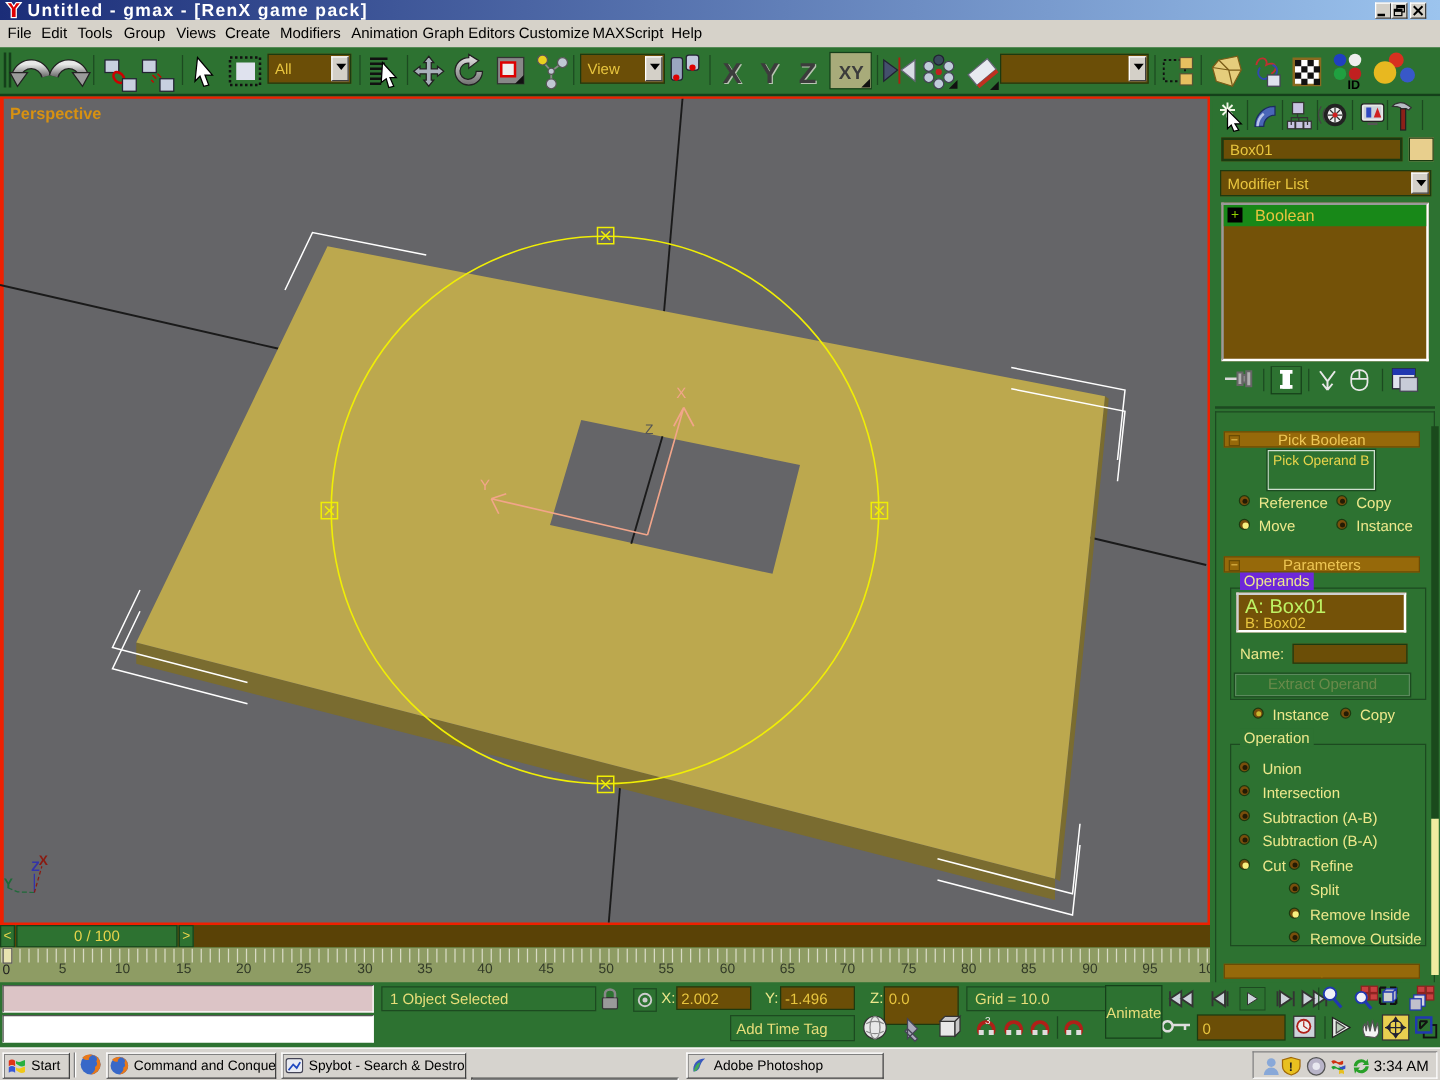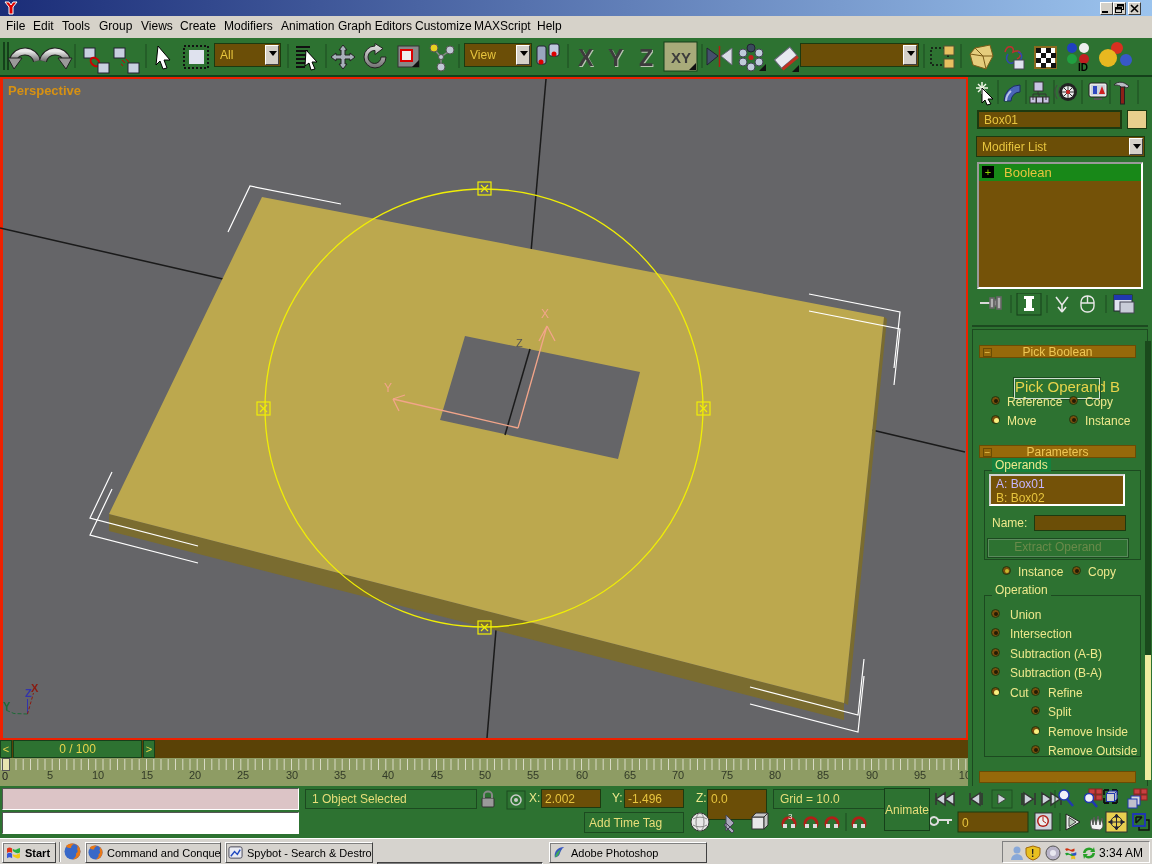--- a/index.html
+++ b/index.html
@@ -48,20 +48,21 @@
 border-color:#fff #404040 #404040 #fff;box-shadow:1px 1px 0 #808080 inset;
 font-size:11px;color:#000;display:flex;align-items:center;white-space:nowrap;overflow:hidden;}
 .tkb svg{flex-shrink:0;}
 .tkb.act{background:#f2f1ec;border-color:#404040 #fff #fff #404040;margin-top:20px;}
 </style></head>
 <body>
 <div id="title">
  <svg class="abs" style="left:4px;top:1px" width="14" height="14" viewBox="0 0 14 14">
   <path d="M1,1 L5,1 L7,4 L9,1 L13,1 L9,6 L9,13 L5,13 L5,6 Z" fill="#e00000" stroke="#fff" stroke-width="1"></path>
  </svg>
+ <span class="txt">Untitled - gmax - [RenX game pack]</span>
  <div class="tbtn" style="left:1100px"><svg width="11" height="11" viewBox="0 0 11 11">
         <rect x="1" y="8" width="6" height="2" fill="#000"></rect>
       </svg></div>
  <div class="tbtn" style="left:1113px"><svg width="11" height="11" viewBox="0 0 11 11">
         <rect x="3.5" y="1.5" width="6" height="5" fill="none" stroke="#000"></rect>
         <rect x="3.5" y="1.5" width="6" height="2" fill="#000"></rect>
         <rect x="1.5" y="4.5" width="6" height="5" fill="#d4d0c8" stroke="#000"></rect>
         <rect x="1.5" y="4.5" width="6" height="2" fill="#000"></rect>
       </svg></div>
  <div class="tbtn" style="left:1128px"><svg width="11" height="11" viewBox="0 0 11 11">
@@ -384,37 +385,37 @@
   <rect x="152" y="9" width="14" height="11" fill="#c8ccd8" stroke="#445"></rect>
  </svg>
  <div class="abs" style="left:4px;top:248px;width:176px;height:2px;background:#1c4a20"></div>
 
  <div class="abs" style="left:4px;top:252px;width:176px;height:457px;border:1px solid #1c4a20;border-bottom:none">
  </div>
  <div class="rhead" style="left:11px;top:268px">
       <i>−</i>
       <span>Pick Boolean</span>
     </div>
- <div class="gbtn" style="left:46px;top:301px;width:86px;height:21px;font-size:15px;white-space:nowrap;line-height:16px">Pick Operand B</div>
+ <div class="gbtn" style="left:46px;top:283px;width:86px;height:32px;font-size:11px;white-space:nowrap;line-height:16px">Pick Operand B</div>
  <div class="radio" style="left:23px;top:319px"></div>
     <span class="ylab" style="left:39px;top:318px">Reference</span>
  <div class="radio" style="left:101px;top:319px"></div>
     <span class="ylab" style="left:117px;top:318px">Copy</span>
  <div class="radio sel" style="left:23px;top:338px"></div>
     <span class="ylab" style="left:39px;top:337px">Move</span>
  <div class="radio" style="left:101px;top:338px"></div>
     <span class="ylab" style="left:117px;top:337px">Instance</span>
  <div class="rhead" style="left:11px;top:368px">
       <i>−</i>
       <span>Parameters</span>
     </div>
  <div class="group" style="left:16px;top:393px;width:157px;height:90px"></div>
- <span class="ylab" style="left:24px;top:381px;background:#15803d;padding:0 3px">Operands</span>
+ <span class="ylab" style="left:24px;top:381px;background:#6d28d9;padding:0 3px">Operands</span>
  <div class="abs" style="left:21px;top:397px;width:136px;height:32px;background:#745208;border:2px solid;border-color:#cfcfcf #fff #fff #cfcfcf">
-  <span style="position:absolute;left:5px;top:1px;color:#c4b5fd;font-size:12px">A: Box01</span>
+  <span style="position:absolute;left:5px;top:1px;color:#bef264;font-size:16px">A: Box01</span>
   <span style="position:absolute;left:5px;top:15px;color:#e8c53e;font-size:12px">B: Box02</span>
  </div>
  <span class="ylab" style="left:24px;top:439px">Name:</span>
  <div class="olfield" style="left:66px;top:438px;width:92px;height:16px"></div>
  <div class="gbtn dis" style="left:20px;top:462px;width:140px;height:18px">Extract Operand</div>
  <div class="radio selin" style="left:34px;top:489px"></div>
     <span class="ylab" style="left:50px;top:488px">Instance</span>
  <div class="radio" style="left:104px;top:489px"></div>
     <span class="ylab" style="left:120px;top:488px">Copy</span>
  <div class="group" style="left:16px;top:518px;width:157px;height:162px"></div>
@@ -729,21 +730,21 @@
         <path d="M186.5,3 l-2,3 4,0 z M186.5,19 l-2,-3 4,0 z M179,11 l3,-2 0,4 z M194,11 l-3,-2 0,4 z" fill="#223"></path>
       </g>
   <g transform="translate(202,2)">
         <rect x="7" y="7" width="10" height="10" fill="none" stroke="#111" stroke-width="1.5"></rect>
         <rect x="1" y="1" width="12" height="12" fill="#2d7231" stroke="#2038b0" stroke-width="2"></rect>
         <path d="M4,10 L10,4 M4,4 l6,0 m-6,0 l0,6" stroke="#111" stroke-width="1.5" fill="none"></path>
       </g>
  </svg>
 </div>
 <div id="taskbar">
- <div class="tkb" style="left:2px;width:54px;font-weight:bold">
+ <div class="tkb" style="left:2px;width:54px;font-weight:normal">
   <svg width="17" height="16" viewBox="0 0 16 16" style="margin:0 3px 0 2px">
    <path d="M1.5,3.6 q2.6,-2 5.1,0 l0,4.4 q-2.5,-2 -5.1,0 z" fill="#e03418"></path>
    <path d="M7.3,3.8 q2.4,1.7 4.9,0 l2.3,-0.8 0,4.3 q-2.4,1.8 -4.9,0.1 l-2.3,-1.4 z" fill="#28b040"></path>
    <path d="M1.5,8.8 q2.6,-2 5.1,0 l0,4.4 q-2.5,-2 -5.1,0 z" fill="#3858d8"></path>
    <path d="M7.3,9 q2.4,1.7 4.9,0 l2.3,-0.8 0,4.3 q-2.4,1.8 -4.9,0.1 l-2.3,-1.4 z" fill="#f0c818"></path>
   </svg>Start</div>
  <div class="abs" style="left:59px;top:3px;width:1px;height:20px;background:#808080"></div>
  <div class="abs" style="left:60px;top:3px;width:1px;height:20px;background:#fff"></div>
  <svg class="abs" style="left:64px;top:4px" width="17" height="17" viewBox="0 0 17 17">
   <circle cx="8.5" cy="8.5" r="8" fill="#3868c8"></circle>

